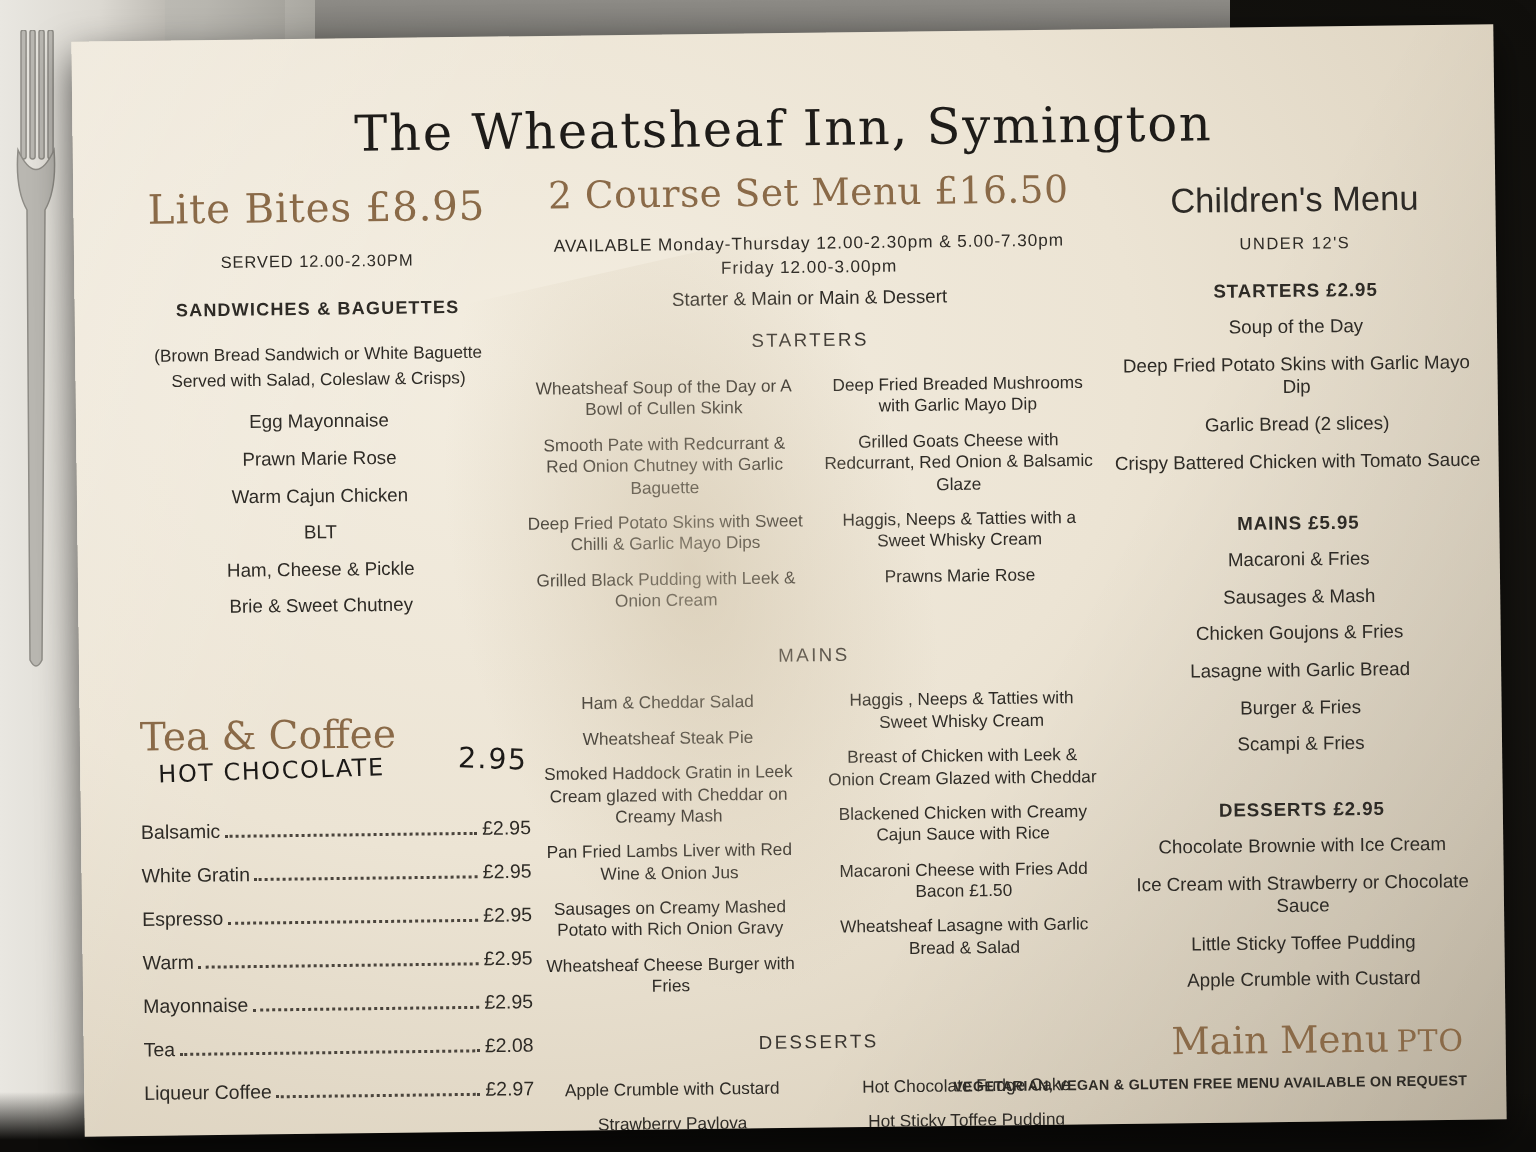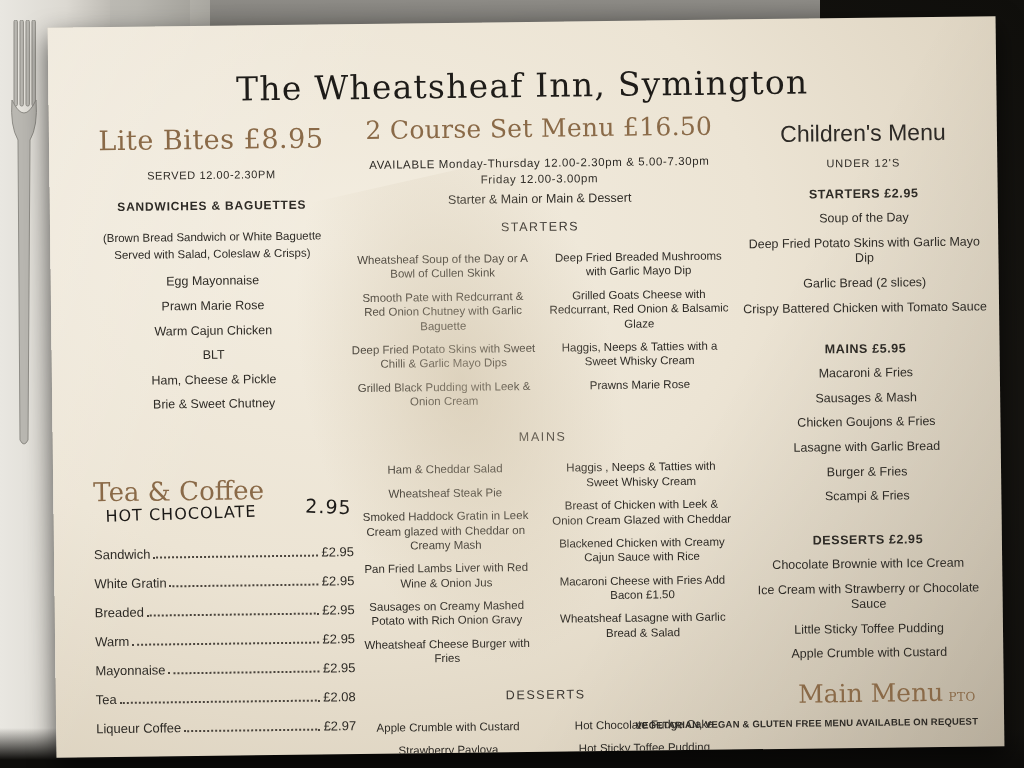--- a/index.html
+++ b/index.html
@@ -215,21 +215,21 @@
 
   .main-menu-pto {
     position:absolute;
     right: 28px;
     bottom: 40px;
     text-align:right;
     color:#8a6a48;
     font-family:"DejaVu Serif", serif;
   }
   .mm-big { font-size: 25px; }
-  .mm-sm { font-size: 12px; letter-spacing: .5px; }
+  .mm-sm { font-size: 20px; letter-spacing: .5px; }
   .footer-note {
     position:absolute;
     right: 26px;
     bottom: 20px;
     font-size: 9.5px;
     font-weight: bold;
     letter-spacing: .2px;
     text-align:right;
   }
 </style>
@@ -273,31 +273,31 @@
       </div>
 
       <div class="tea-block">
         <div class="sec-head tea-head">Tea &amp; Coffee</div>
         <div class="handwritten">
           <span>HOT CHOCOLATE</span>
           <span class="hprice">2.95</span>
         </div>
         <div style="height:26px"></div>
         <div class="price-row">
-          <span class="nm">Sandwich</span>
+          <span class="nm">Balsamic</span>
           <span class="dots"></span>
           <span class="pr">£2.95</span>
         </div>
         <div class="price-row">
           <span class="nm">White Gratin</span>
           <span class="dots"></span>
           <span class="pr">£2.95</span>
         </div>
         <div class="price-row">
-          <span class="nm">Breaded</span>
+          <span class="nm">Espresso</span>
           <span class="dots"></span>
           <span class="pr">£2.95</span>
         </div>
         <div class="price-row">
           <span class="nm">Warm</span>
           <span class="dots"></span>
           <span class="pr">£2.95</span>
         </div>
         <div class="price-row">
           <span class="nm">Mayonnaise</span>

